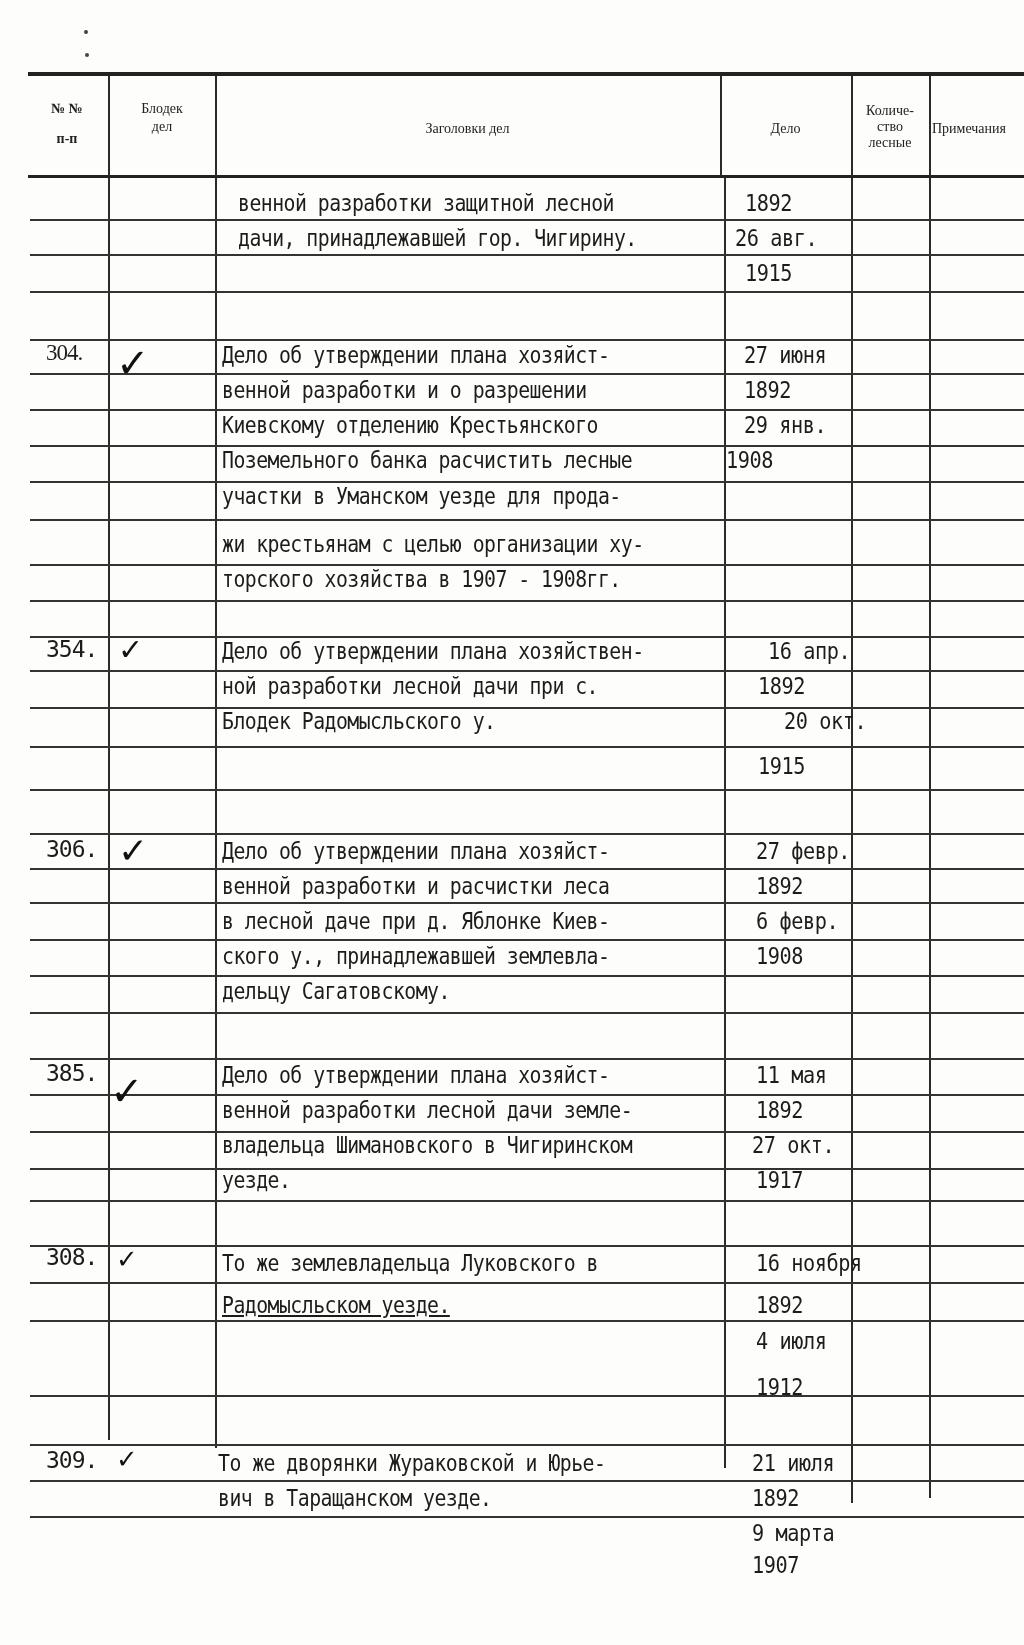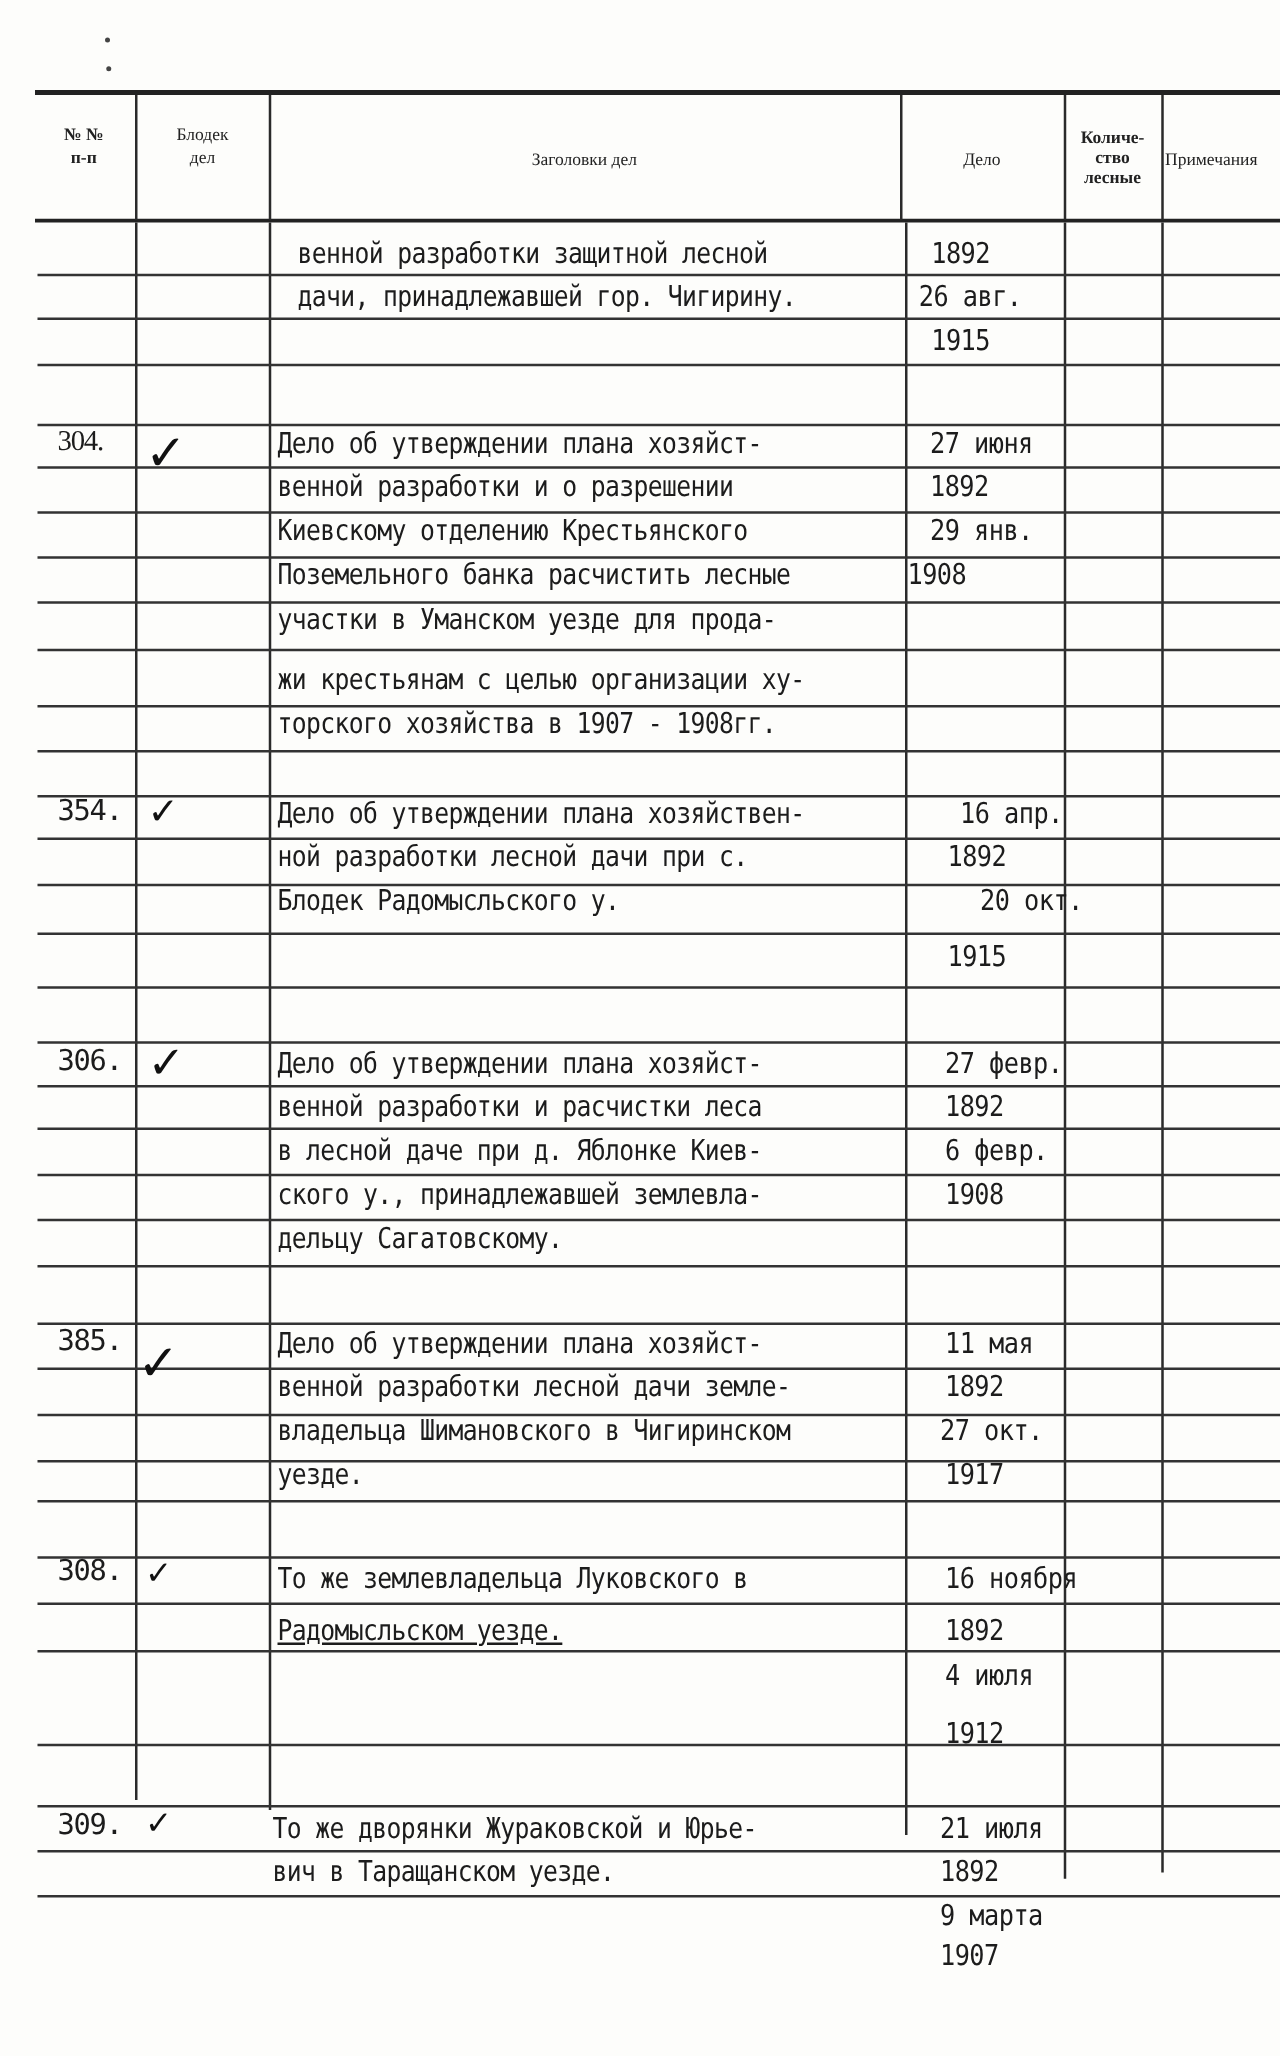--- a/index.html
+++ b/index.html
@@ -28,29 +28,29 @@
   <div class="rule-thick" style="top:175px;height:3px;"></div>
 
   <div class="vline" style="left:108px;top:76px;height:100px;"></div>
   <div class="vline" style="left:215px;top:76px;height:100px;"></div>
   <div class="vline" style="left:720px;top:76px;height:100px;"></div>
   <div class="vline" style="left:851px;top:76px;height:100px;"></div>
   <div class="vline" style="left:929px;top:76px;height:100px;"></div>
 
   <div class="hdr" style="left:32px;top:100px;width:70px;font-weight:bold;">
     <div>№ №</div>
-    <div style="">п-п</div>
+    <div style="margin-top:12px;">п-п</div>
   </div>
   <div class="hdr" style="left:112px;top:100px;width:100px;">
     <div>Блодек</div>
     <div style="">дел</div>
   </div>
   <div class="hdr" style="left:215px;top:120px;width:505px;">Заголовки дел</div>
   <div class="hdr" style="left:720px;top:120px;width:131px;">Дело</div>
-  <div class="hdr" style="left:851px;top:103px;width:78px;line-height:16px;font-weight:bold;">
+  <div class="hdr" style="left:851px;top:103px;width:78px;line-height:16px;">
     <div>Количе-</div>
     <div>ство</div>
     <div>лесные</div>
   </div>
   <div class="hdr" style="left:932px;top:120px;width:100px;text-align:left;">Примечания</div>
 </div>
 
 <div>
   <div class="vline" style="left:108px;top:178px;height:1262px;"></div>
   <div class="vline" style="left:215px;top:178px;height:1270px;"></div>

